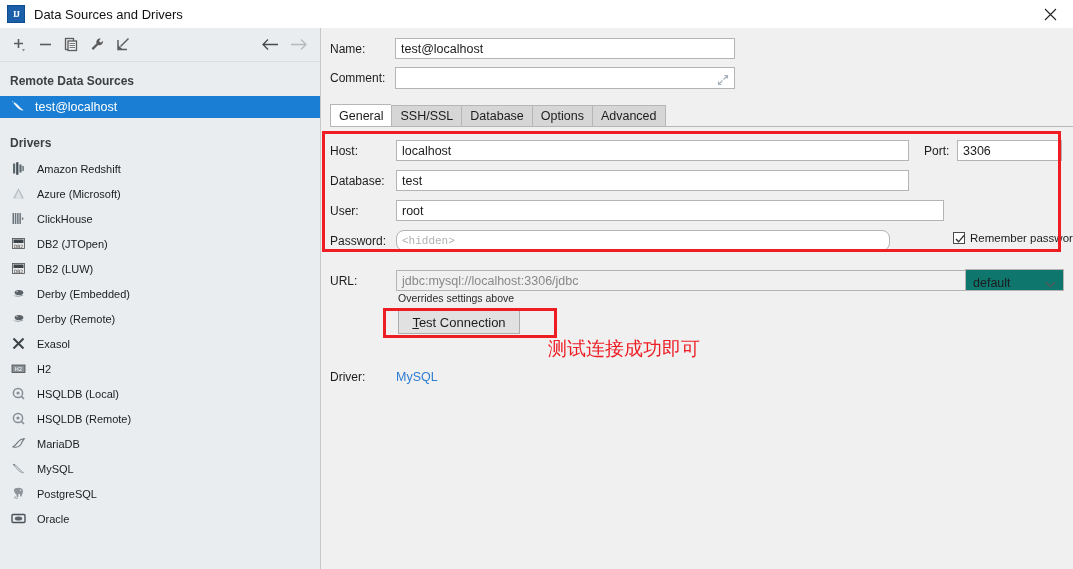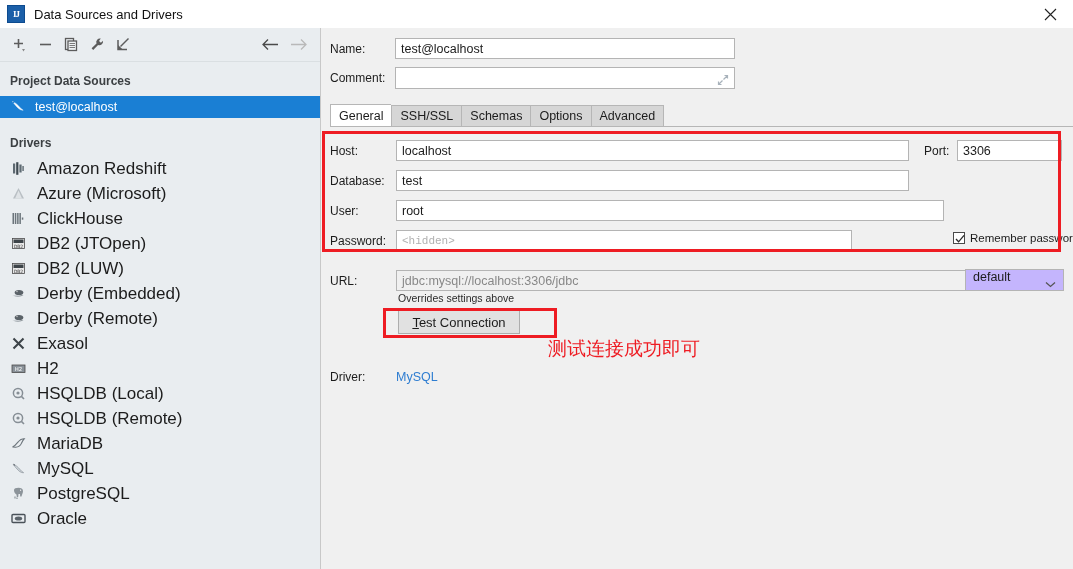--- a/index.html
+++ b/index.html
@@ -111,21 +111,21 @@
     padding-left: 10px;
     cursor: pointer;
   }
   .driver-row .dicon {
     width: 17px; height: 17px;
     display: flex; align-items: center; justify-content: center;
     flex: 0 0 17px;
   }
   .driver-row .dlbl {
     margin-left: 10px;
-    font-size: 17px;
+    font-size: 11px;
     color: #1c1c1c;
     white-space: nowrap;
   }
 
   
   .right-panel {
     position: absolute; left: 321px; top: 28px;
     width: 752px; height: 541px;
     background: #f0f0f0;
   }
@@ -237,25 +237,25 @@
     color: #2b2b2b;
     white-space: nowrap;
   }
   .linktext {
     color: #2e7dd1;
     font-size: 12.5px;
     cursor: pointer;
   }
   .combo {
     position: absolute;
-    background: #c4b5fd;
+    background: #0f766e;
     border: 1px solid #b4b4b4;
     box-sizing: border-box;
     height: 22px;
-    display: flex; align-items: flex-start;
+    display: flex; align-items: flex-end;
     padding-left: 7px;
     font-size: 12.5px;
     cursor: pointer;
   }
   .combo .caret {
     position: absolute; right: 7px; top: 7px;
   }
 </style>
 </head>
 <body>
@@ -311,21 +311,21 @@
           <path d="M17 6.5 H2 M7 1.5 L2 6.5 L7 11.5" stroke="#4a4a4a" stroke-width="1.3" fill="none"></path>
         </svg>
       </div>
       <div class="tb-nav fwd">
         <svg width="19" height="13" viewBox="0 0 19 13">
           <path d="M2 6.5 H17 M12 1.5 L17 6.5 L12 11.5" stroke="#b9b9b9" stroke-width="1.3" fill="none"></path>
         </svg>
       </div>
     </div>
 
-    <div class="section-head">Project Data Sources</div>
+    <div class="section-head">Remote Data Sources</div>
 
     <div class="ds-item selected">
       <span>
         <svg width="16" height="16" viewBox="0 0 16 16">
           <path d="M2.5 3.5 C5 4.5 7.5 6.5 9.5 9 C10.5 10.2 11.8 11.4 13.2 12.2 C11.6 12.3 9.8 11.6 8.3 10.3 C6.2 8.4 4.2 6 2.5 3.5 Z" fill="#ffffff" stroke="#dfe9f2" stroke-width="0.5"></path>
           <circle cx="3.7" cy="4.4" r="0.7" fill="#1a7fd4"></circle>
         </svg>
       </span>
       <span class="lbl">test@localhost</span>
     </div>
@@ -497,21 +497,21 @@
             <path d="M6.5 5.5 L10.5 1.5 M7.5 1.5 H10.5 V4.5" stroke="#a8b2bb" stroke-width="1.2" fill="none"></path>
             <path d="M5.5 6.5 L1.5 10.5 M4.5 10.5 H1.5 V7.5" stroke="#a8b2bb" stroke-width="1.2" fill="none"></path>
           </svg>
         </span>
       </div>
     </div>
 
     <div class="tabs" id="tabs-row">
         <div class="tab active">General</div>
         <div class="tab">SSH/SSL</div>
-        <div class="tab">Schemas</div>
+        <div class="tab">Database</div>
         <div class="tab">Options</div>
         <div class="tab">Advanced</div>
       </div>
     <div class="tab-underline"></div>
 
     <div class="frow" style="left:9px; top:112px;">
       <div class="flabel" style="width:66px;">Host:</div>
       <div class="finput" style="width:513px;">localhost</div>
     </div>
     <div class="frow" style="left:603px; top:112px;">
@@ -524,21 +524,21 @@
       <div class="finput" style="width:513px;">test</div>
     </div>
 
     <div class="frow" style="left:9px; top:172px;">
       <div class="flabel" style="width:66px;">User:</div>
       <div class="finput" style="width:548px;">root</div>
     </div>
 
     <div class="frow" style="left:9px; top:202px;">
       <div class="flabel" style="width:66px;">Password:</div>
-      <div class="finput" style="width:456px;">
+      <div class="finput" style="width:494px;border-radius:8px;">
         <span class="placeholder">&lt;hidden&gt;</span>
       </div>
     </div>
 
     <div class="checkwrap" style="left:632px; top:204px;">
       <span class="chkbox">
         <svg width="12" height="12" viewBox="0 0 12 12">
             <path d="M2 6 L4.6 8.8 L10 2.4" stroke="#2b2b2b" stroke-width="1.3" fill="none"></path>
           </svg>
       </span>

